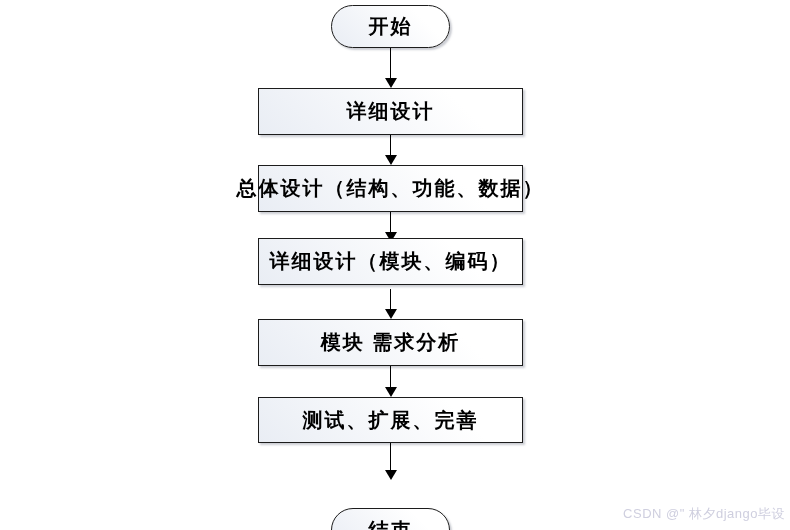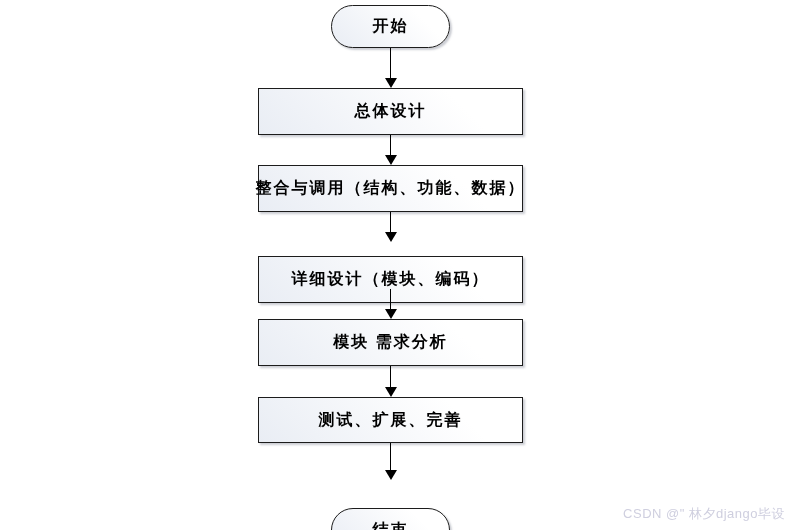--- a/index.html
+++ b/index.html
@@ -17,41 +17,41 @@
   
   .node {
     position: absolute;
     display: flex;
     align-items: center;
     justify-content: center;
     border: 1.5px solid #1c1c1c;
     background: linear-gradient(225deg, #ffffff 25%, #e9edf4 100%);
     box-shadow: 2px 2px 2px rgba(140,145,158,0.45);
     color: #000000;
-    font-size: 16px;
+    font-size: 20px;
     font-weight: 600;
     letter-spacing: 2px;
     white-space: nowrap;
   }
   .terminator {
     left: 331px;
     width: 119px;
     height: 43px;
     border-radius: 22px;
   }
   .process {
     left: 258px;
     width: 265px;
     height: 47px;
     border-radius: 0;
   }
   #node-start { top: 5px; }
   #node-step1 { top: 88px; }
   #node-step2 { top: 165px; }
-  #node-step3 { top: 256px; text-align: center; }
+  #node-step3 { top: 238px; text-align: center; }
   #node-step4 { top: 319px; }
   #node-step5 { top: 397px; height: 46px; }
   #node-end   { top: 480px; height: 44px; margin-top: 28px; }
 
   
   .arrow {
     position: absolute;
     left: 384px;
     width: 13px;
     display: flex;
@@ -97,30 +97,30 @@
   <div class="node terminator" id="node-start">
     <span>开始</span>
   </div>
 
   <div class="arrow" id="arrow-1">
     <div class="arrow-line"></div>
     <div class="arrow-head"></div>
   </div>
 
   <div class="node process" id="node-step1">
-    <span>总体设计</span>
+    <span>详细设计</span>
   </div>
 
   <div class="arrow" id="arrow-2">
     <div class="arrow-line"></div>
     <div class="arrow-head"></div>
   </div>
 
   <div class="node process" id="node-step2">
-    <span>整合与调用（结构、功能、数据）</span>
+    <span>总体设计（结构、功能、数据）</span>
   </div>
 
   <div class="arrow" id="arrow-3">
     <div class="arrow-line"></div>
     <div class="arrow-head"></div>
   </div>
 
   <div class="node process" id="node-step3">
     <span>详细设计（模块、编码）</span>
   </div>

